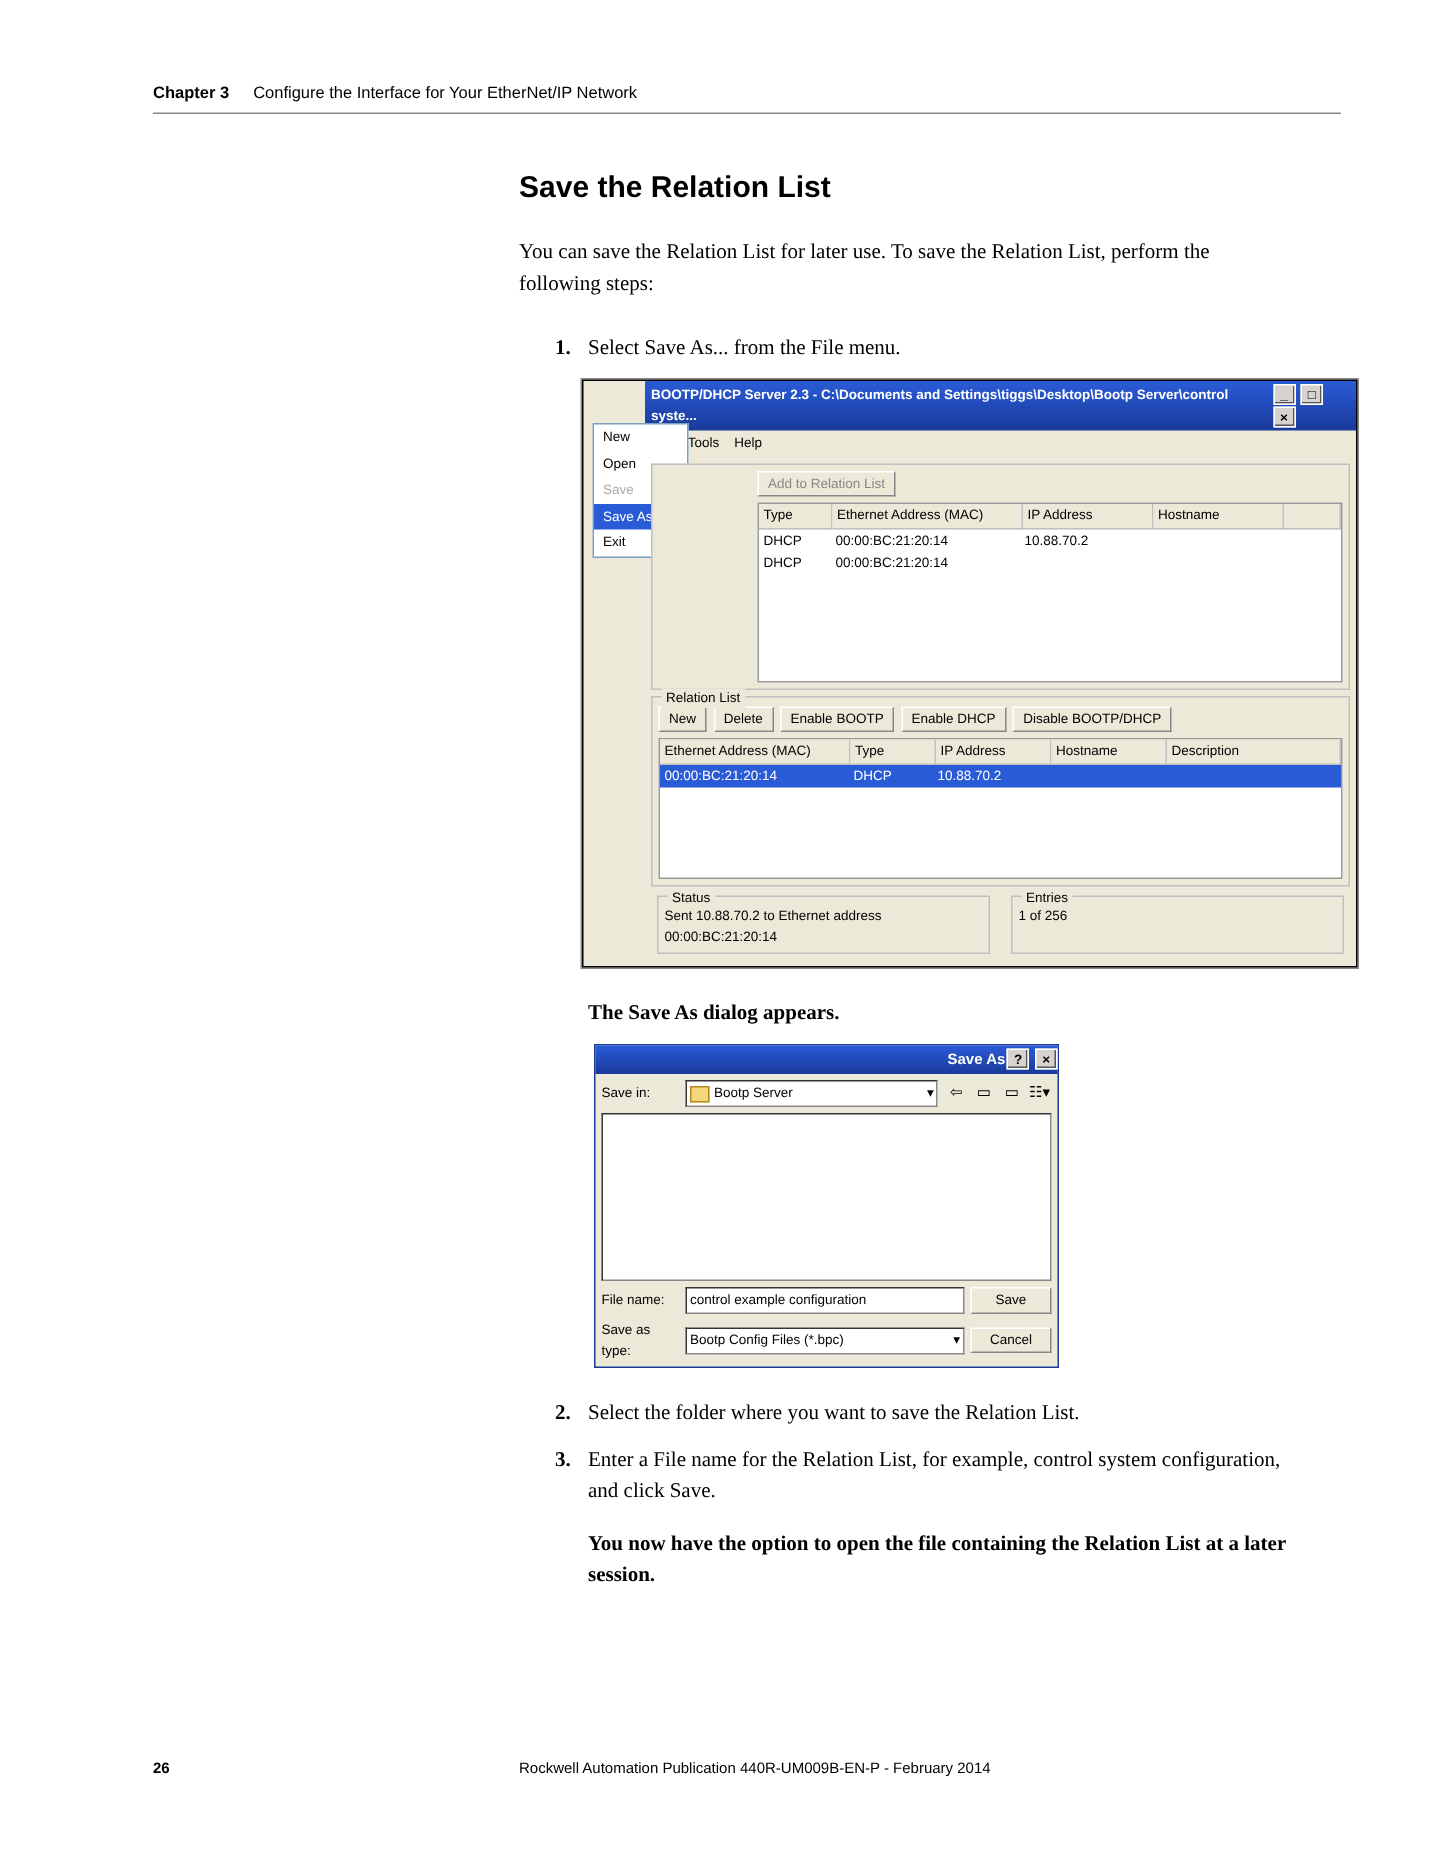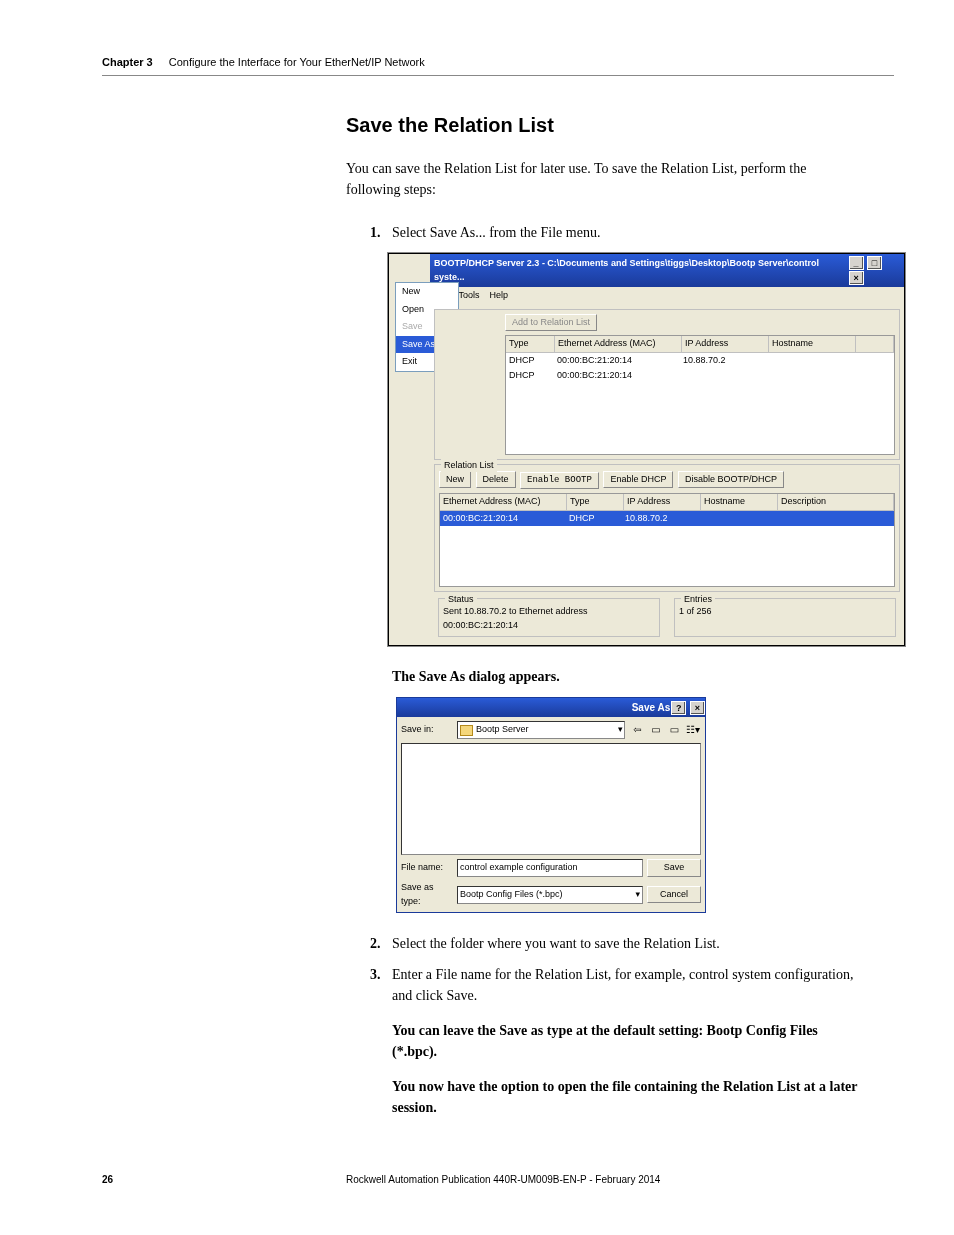--- a/index.html
+++ b/index.html
@@ -366,21 +366,21 @@
               </div>
               <div style="height:70px;"></div>
             </div>
           </div>
 
           <div class="fieldset">
             <span class="legend">Relation List</span>
             <div style="margin-top:2px;">
               <span class="grpbtn" style="color:#000;">New</span>
               <span class="grpbtn" style="color:#000;">Delete</span>
-              <span class="grpbtn" style="color:#000;font-family:Liberation Mono, monospace;">Enable BOOTP</span>
+              <span class="grpbtn" style="color:#000;">Enable BOOTP</span>
               <span class="grpbtn" style="color:#000;">Enable DHCP</span>
               <span class="grpbtn" style="color:#000;">Disable BOOTP/DHCP</span>
             </div>
             <div class="table">
               <div class="hdr">
                 <div class="c2-mac">Ethernet Address (MAC)</div>
                 <div class="c2-type">Type</div>
                 <div class="c2-ip">IP Address</div>
                 <div class="c2-host">Hostname</div>
                 <div class="c2-desc">Description</div>
@@ -456,21 +456,20 @@
     </li>
 
     <li>
       <span class="num">2.</span>
       <span>Select the folder where you want to save the Relation List.</span>
     </li>
 
     <li>
       <span class="num">3.</span>
       <span>Enter a File name for the Relation List, for example, control system configuration, and click Save.</span>
-      <p class="indent-para">You can leave the Save as type at the default setting: Bootp Config Files (*.bpc).</p>
       <p class="indent-para">You now have the option to open the file containing the Relation List at a later session.</p>
     </li>
   </ol>
 </div>
 
 <div class="page-footer">
   <span class="pn">26</span>
   <span class="pub">Rockwell Automation Publication 440R-UM009B-EN-P - February 2014</span>
 </div>
 

